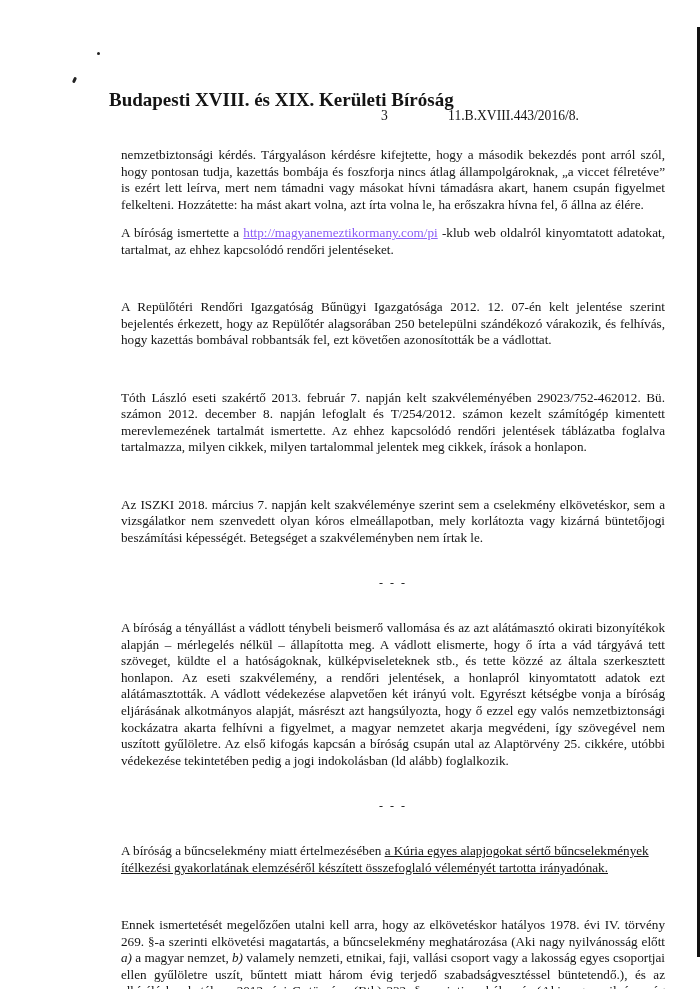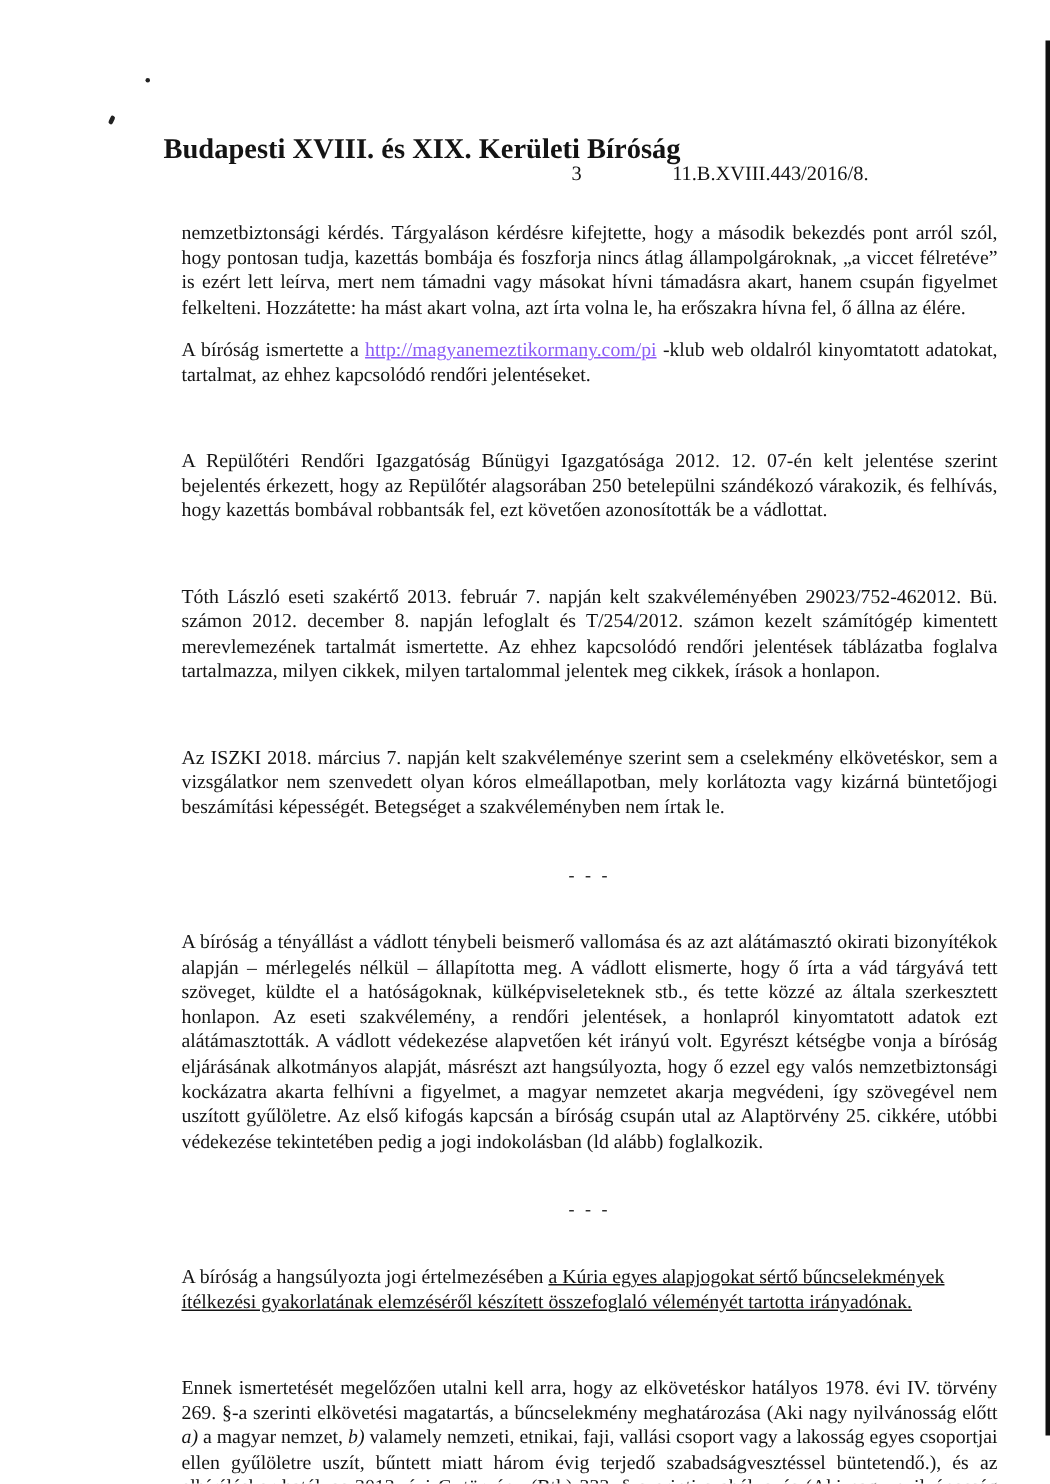--- a/index.html
+++ b/index.html
@@ -46,16 +46,16 @@
   <p>Tóth László eseti szakértő 2013. február 7. napján kelt szakvéleményében 29023/752-462012. Bü. számon 2012. december 8. napján lefoglalt és T/254/2012. számon kezelt számítógép kimentett merevlemezének tartalmát ismertette. Az ehhez kapcsolódó rendőri jelentések táblázatba foglalva tartalmazza, milyen cikkek, milyen tartalommal jelentek meg cikkek, írások a honlapon.</p>
   <div class="gap"></div>
   <p>Az ISZKI 2018. március 7. napján kelt szakvéleménye szerint sem a cselekmény elkövetéskor, sem a vizsgálatkor nem szenvedett olyan kóros elmeállapotban, mely korlátozta vagy kizárná büntetőjogi beszámítási képességét. Betegséget a szakvéleményben nem írtak le.</p>
   <div class="gap"></div>
   <p class="sep">- - -</p>
   <div class="gap"></div>
   <p>A bíróság a tényállást a vádlott ténybeli beismerő vallomása és az azt alátámasztó okirati bizonyítékok alapján – mérlegelés nélkül – állapította meg. A vádlott elismerte, hogy ő írta a vád tárgyává tett szöveget, küldte el a hatóságoknak, külképviseleteknek stb., és tette közzé az általa szerkesztett honlapon. Az eseti szakvélemény, a rendőri jelentések, a honlapról kinyomtatott adatok ezt alátámasztották. A vádlott védekezése alapvetően két irányú volt. Egyrészt kétségbe vonja a bíróság eljárásának alkotmányos alapját, másrészt azt hangsúlyozta, hogy ő ezzel egy valós nemzetbiztonsági kockázatra akarta felhívni a figyelmet, a magyar nemzetet akarja megvédeni, így szövegével nem uszított gyűlöletre. Az első kifogás kapcsán a bíróság csupán utal az Alaptörvény 25. cikkére, utóbbi védekezése tekintetében pedig a jogi indokolásban (ld alább) foglalkozik.</p>
   <div class="gap"></div>
   <p class="sep">- - -</p>
   <div class="gap"></div>
-  <p style="text-align:left"><span>A bíróság a hangsúlyozta jogi értelmezésében </span><span class="u">a Kúria egyes alapjogokat sértő bűncselekmények ítélkezési gyakorlatának elemzéséről készített összefoglaló véleményét tartotta irányadónak.</span></p>
+  <p style="text-align:left"><span>A bíróság a bűncselekmény miatt értelmezésében </span><span class="u">a Kúria egyes alapjogokat sértő bűncselekmények ítélkezési gyakorlatának elemzéséről készített összefoglaló véleményét tartotta irányadónak.</span></p>
   <div class="gap"></div>
   <p><span>Ennek ismertetését megelőzően utalni kell arra, hogy az elkövetéskor hatályos 1978. évi IV. törvény 269. §-a szerinti elkövetési magatartás, a bűncselekmény meghatározása (Aki nagy nyilvánosság előtt </span><span class="i">a)</span><span> a magyar nemzet, </span><span class="i">b)</span><span> valamely nemzeti, etnikai, faji, vallási csoport vagy a lakosság egyes csoportjai ellen gyűlöletre uszít, bűntett miatt három évig terjedő szabadságvesztéssel büntetendő.), és az elbíráláskor hatályos 2012. évi C. törvény (Btk) 332. § szerinti szabályozás (Aki nagy nyilvánosság előtt a) a magyar nemzet ellen, b) valamely nemzeti, etnikai, faji, vallási csoport ellen, vagy c) a lakosság egyes csoportjai ellen – különösen fogyatékosságra, nemi identitásra, szexuális irányultságra tekintettel – gyűlöletre uszít, bűntett miatt három évig terjedő szabadságvesztéssel büntetendő.) – jelen ügyre vonatkoztatva – azonos.</span></p>
 </div>
 
 </body></html>

